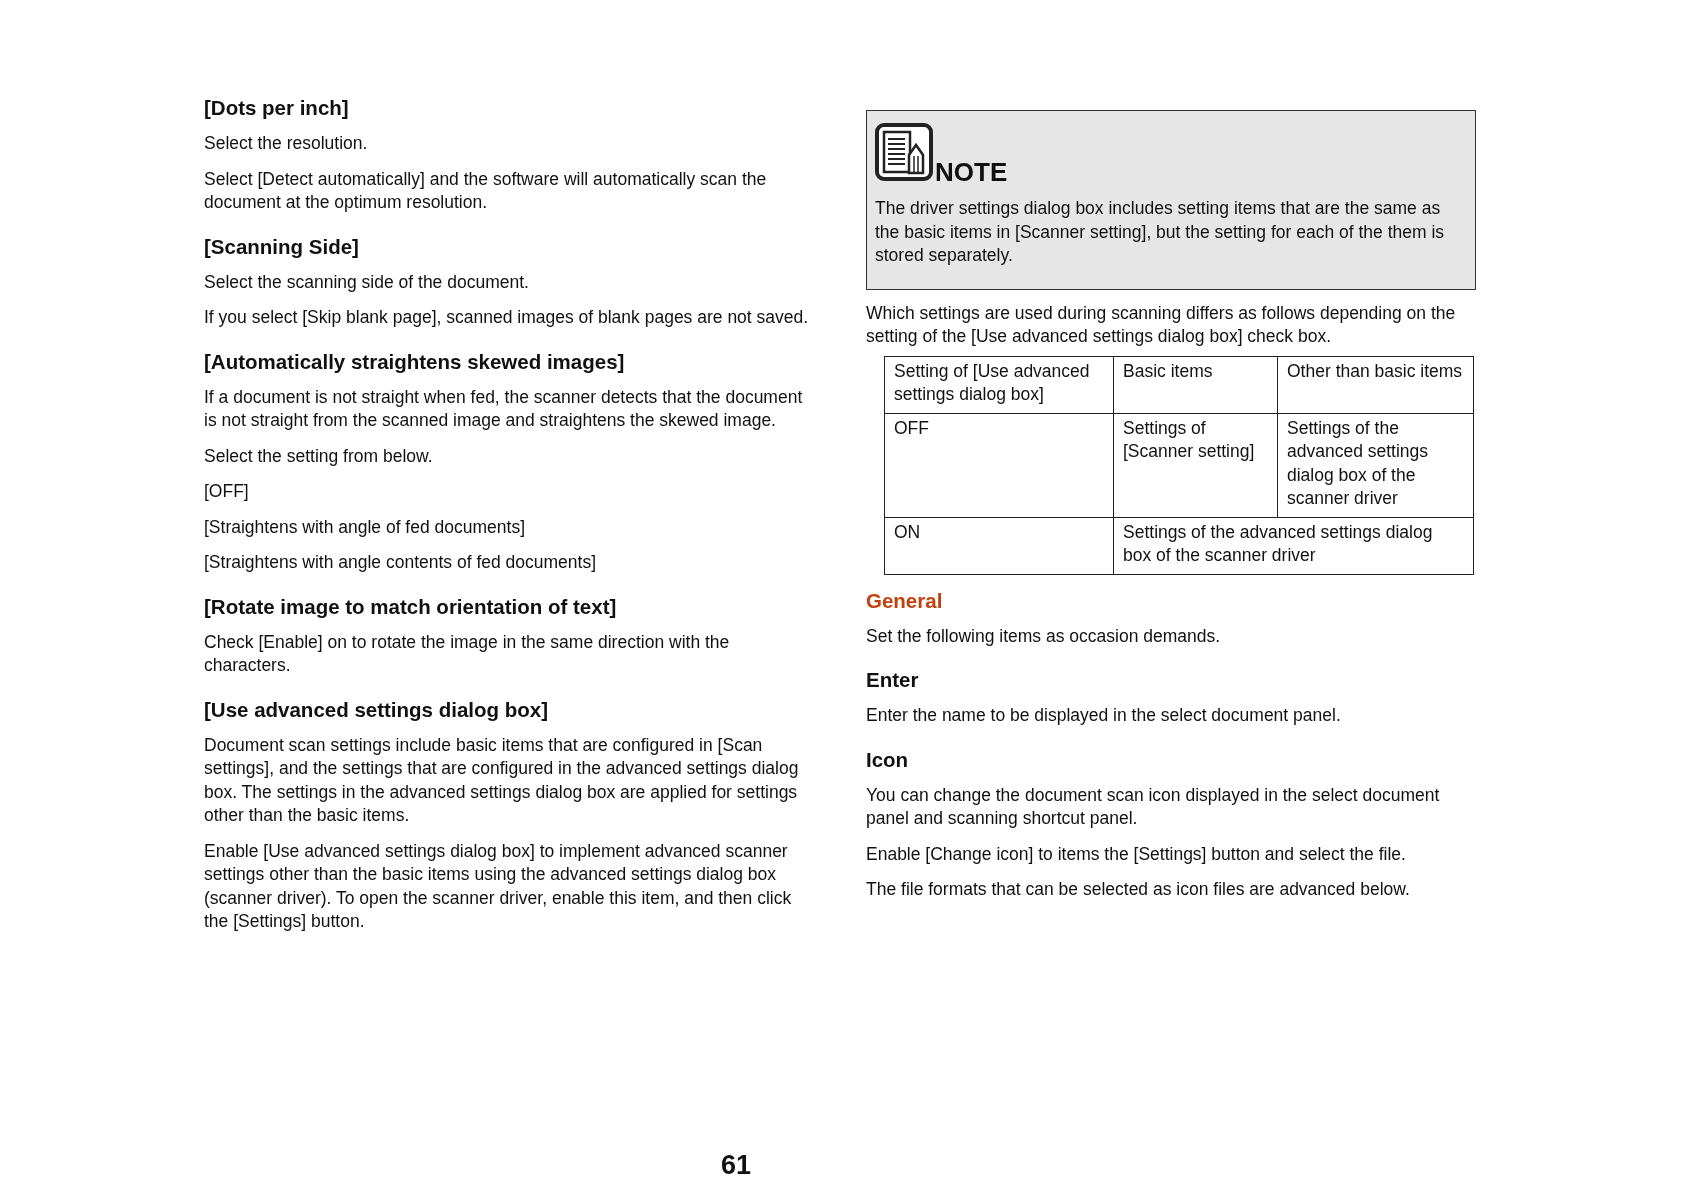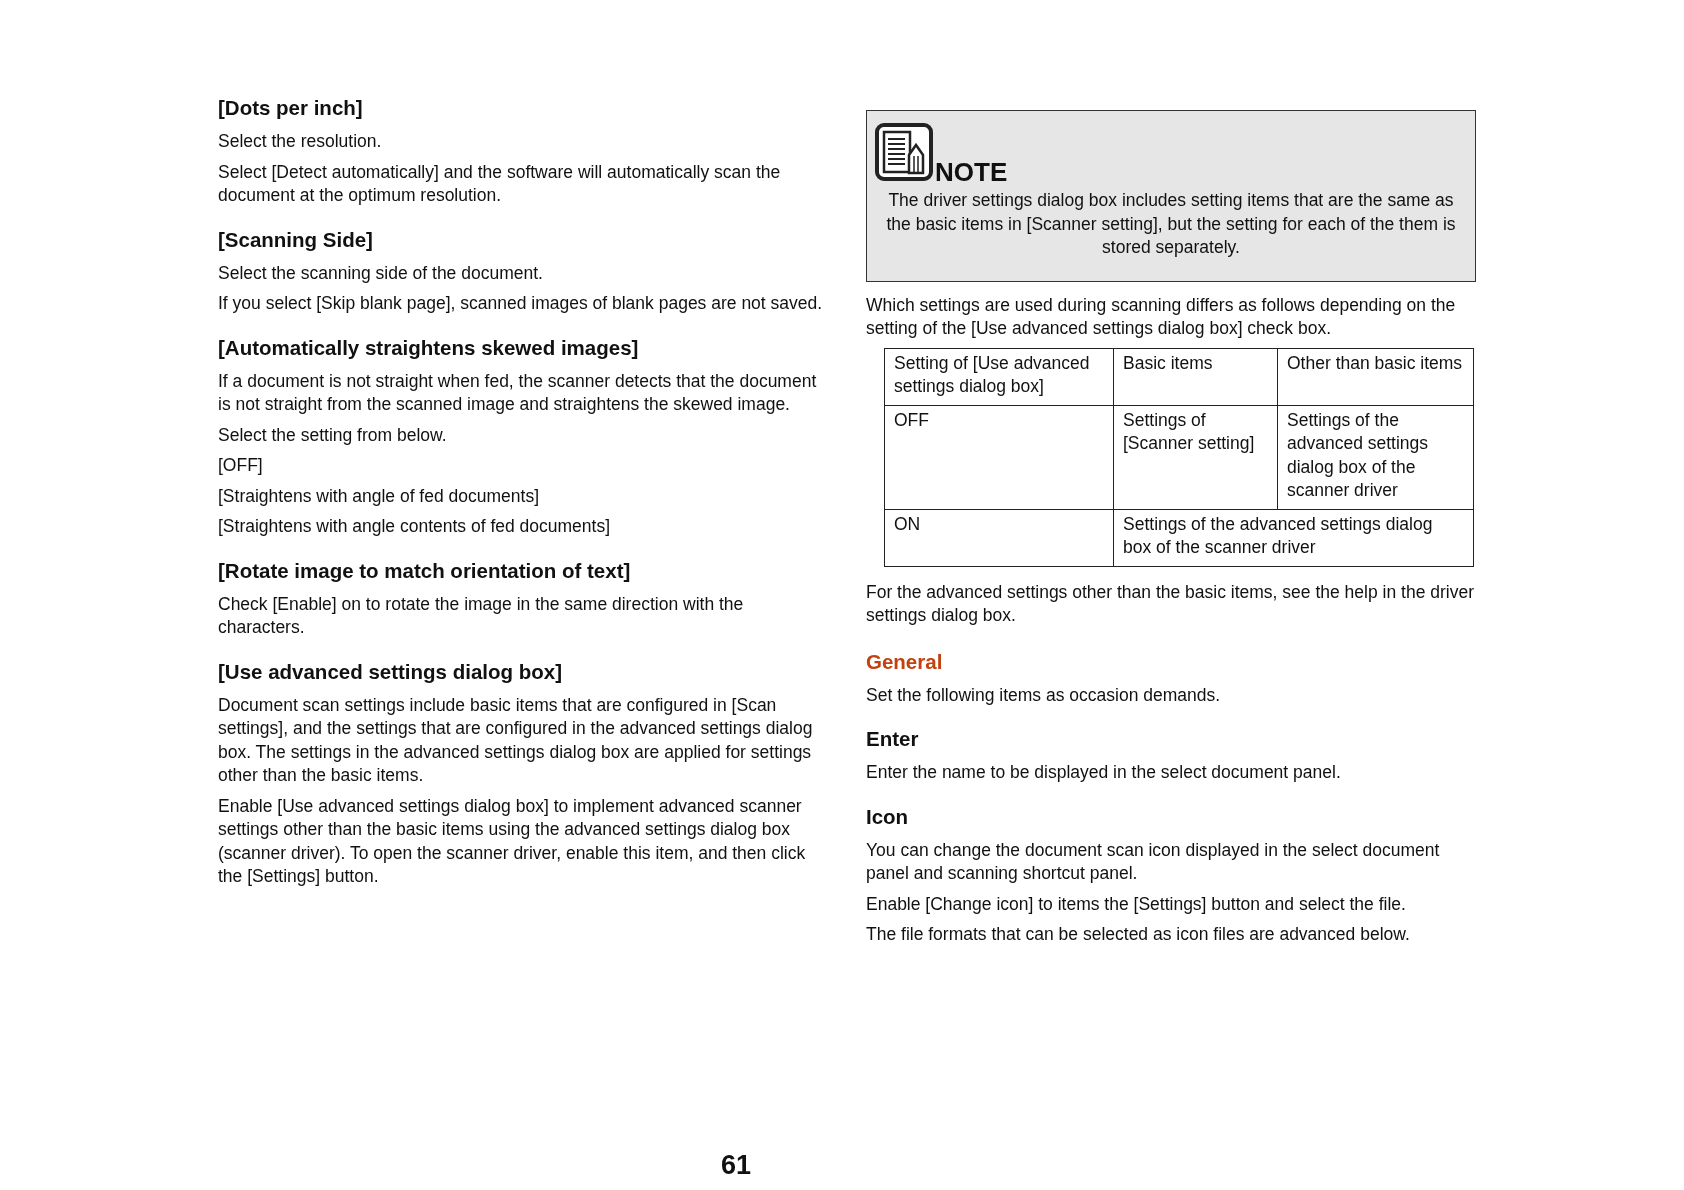--- a/index.html
+++ b/index.html
@@ -1,23 +1,23 @@
 <!DOCTYPE html>
 <html><head>
 <meta charset="utf-8">
 <style>
   html, body { margin:0; padding:0; background:#fff; }
   body { width:1684px; height:1190px; position:relative; font-family:"Liberation Sans", sans-serif; color:#111; }
   .col { position:absolute; top:96px; }
-  .left { left:218px; width:610px; }
+  .left { left:204px; width:610px; }
   .right { left:866px; width:610px; }
   h3 { font-size:20.5px; font-weight:bold; margin:0 0 10px 0; }
-  p { font-size:17.5px; line-height:23.5px; margin:0 0 7px 0; }
+  p { font-size:17.5px; line-height:23.5px; margin:12px 0 7px 0; }
   .sec { margin-bottom:20px; }
-  .note { border:1px solid #333; background:#e6e6e6; padding:12px 8px 14px 8px; margin-bottom:12px;text-align:center; }
+  .note { border:1px solid #333; background:#e6e6e6; padding:12px 8px 14px 8px; margin-bottom:12px; }
   .note-head { display:flex; align-items:flex-end; margin-bottom:4px; }
   .note-head .lbl { font-size:26px; font-weight:bold; margin-left:2px; line-height:26px; }
   .note p, .bold { font-weight:normal; }
   table { border-collapse:collapse; margin:6px 16px 14px 18px; width:590px; font-size:17.5px; line-height:23.5px; }
   td { border:1px solid #222; vertical-align:top; padding:3px 9px 6px 9px; }
   .blue { color:#c2410c; }
   .pagenum { position:absolute; left:0; width:1472px; top:1150px; text-align:center; font-size:27px; font-weight:bold; }
 </style>
 </head>
 <body>
@@ -89,21 +89,20 @@
       <td>Settings of [Scanner setting]</td>
       <td>Settings of the advanced settings dialog box of the scanner driver</td>
     </tr>
     <tr>
       <td>ON</td>
       <td colspan="2">Settings of the advanced settings dialog box of the scanner driver</td>
     </tr>
   </tbody>
     </table>
 
-  <p class="bold" style="margin-bottom:22px">For the advanced settings other than the basic items, see the help in the driver settings dialog box.</p>
 
   <div class="sec">
     <h3 class="blue">General</h3>
     <p>Set the following items as occasion demands.</p>
   </div>
   <div class="sec">
     <h3>Enter</h3>
     <p>Enter the name to be displayed in the select document panel.</p>
   </div>
   <div class="sec">

